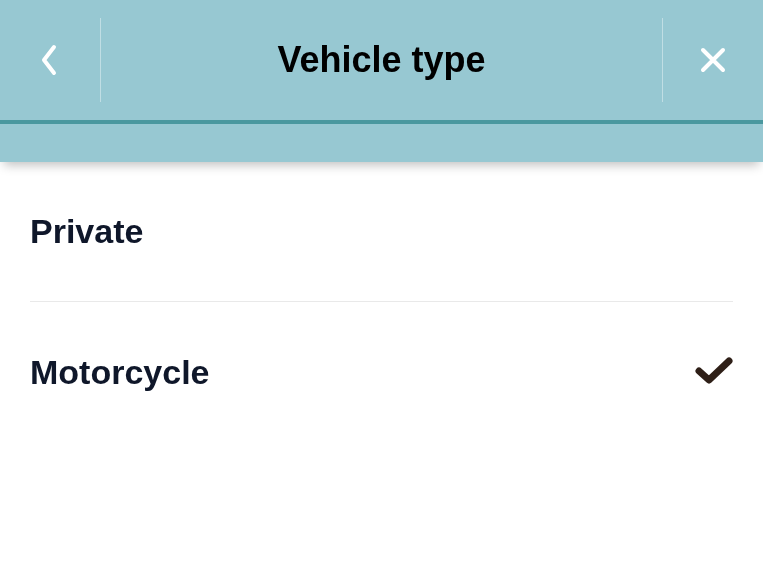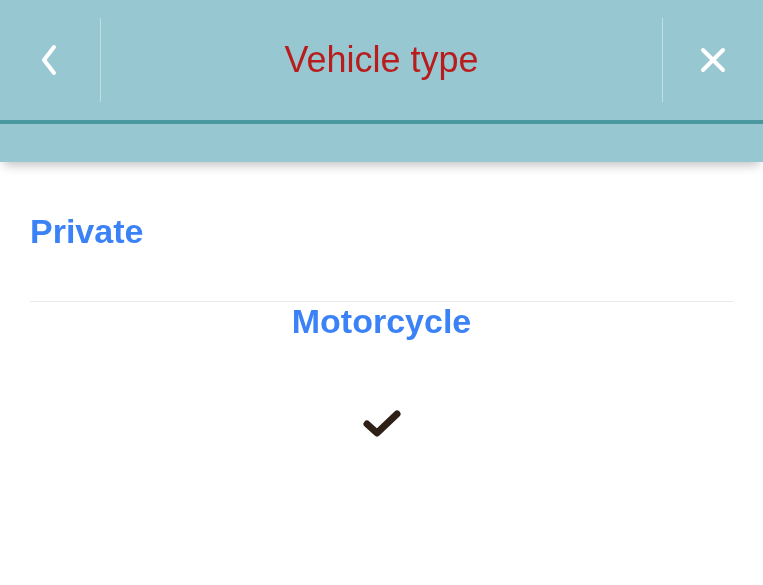--- a/index.html
+++ b/index.html
@@ -17,22 +17,22 @@
       align-items: center;
       justify-content: space-between;
       padding: 0 28px;
       position: relative;
     }
     .header-title {
       position: absolute;
       left: 0; right: 0;
       text-align: center;
       font-size: 36px;
-      font-weight: 400;
-      color: #b91c1c;
+      font-weight: 700;
+      color: #000000;
       pointer-events: none;
     }
     .back-button, .close-button {
       width: 44px;
       height: 44px;
       display: flex;
       align-items: center;
       justify-content: center;
       cursor: pointer;
       z-index: 1;
@@ -56,25 +56,25 @@
       padding: 0 30px;
     }
     .list-item {
       height: 140px;
       display: flex;
       align-items: center;
       justify-content: space-between;
       border-bottom: 1px solid #e9e9e9;
       cursor: pointer;
     }
-    .list-item:last-child { border-bottom: none; flex-direction: column; }
+    .list-item:last-child { border-bottom: none; }
     .list-item-label {
       font-size: 34px;
       font-weight: 700;
-      color: #3b82f6;
+      color: #0f172a;
     }
     .check-icon { color: #2e1f17; }
   </style>
 </head>
 <body>
 
 <div class="header">
   <div class="back-button">
     <svg width="20" height="34" viewBox="0 0 20 34" fill="none">
       <path d="M14 4 L4 17 L14 30" stroke="#ffffff" stroke-width="4" stroke-linecap="round" stroke-linejoin="round"></path>

